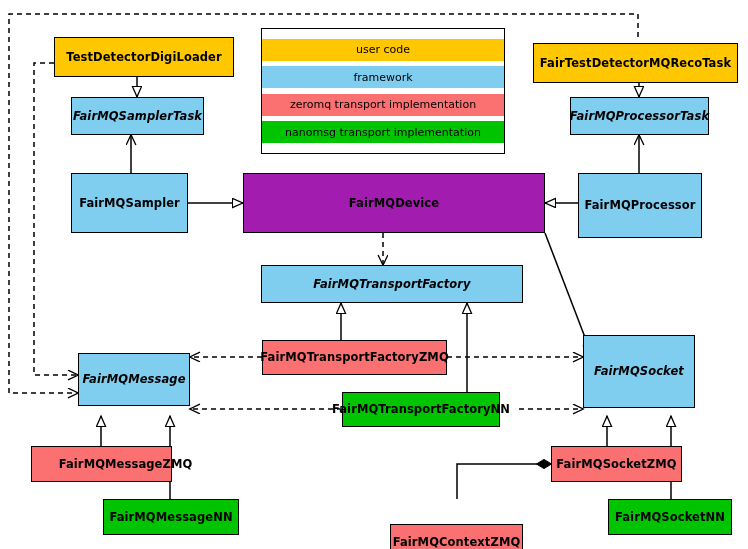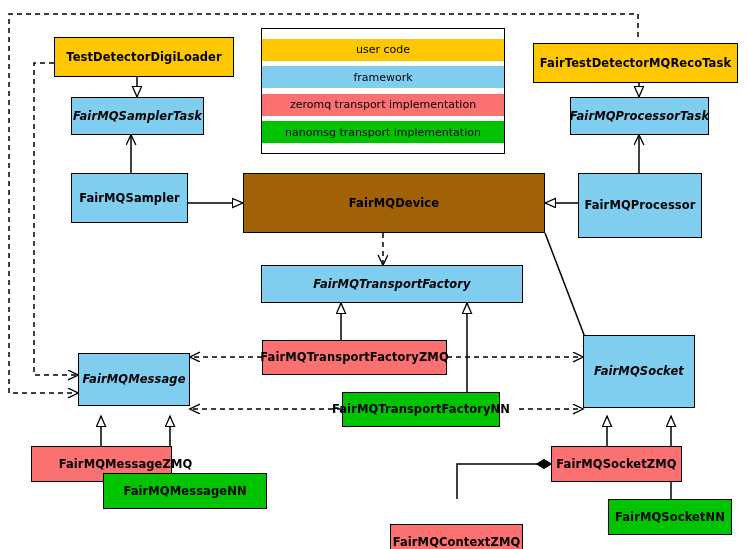--- a/index.html
+++ b/index.html
@@ -134,24 +134,24 @@
       </div>
       <div class="node" style="left: 533px; top: 37px; width: 205px; height: 40px; background: rgb(255, 199, 0); margin-top: 6px;">
         <span>FairTestDetectorMQRecoTask</span>
       </div>
       <div class="node abstract" style="left: 71px; top: 97px; width: 133px; height: 38px; background: rgb(127, 206, 240);">
         <span>FairMQSamplerTask</span>
       </div>
       <div class="node abstract" style="left: 570px; top: 97px; width: 139px; height: 38px; background: rgb(127, 206, 240);">
         <span>FairMQProcessorTask</span>
       </div>
-      <div class="node" style="left: 71px; top: 173px; width: 117px; height: 50px; background: rgb(127, 206, 240);">
+      <div class="node" style="left: 71px; top: 173px; width: 117px; height: 60px; background: rgb(127, 206, 240);">
         <span>FairMQSampler</span>
       </div>
-      <div class="node" style="left: 243px; top: 173px; width: 302px; height: 60px; background: #a16207;">
+      <div class="node" style="left: 243px; top: 173px; width: 302px; height: 60px; background: #a21caf;">
         <span>FairMQDevice</span>
       </div>
       <div class="node" style="left: 578px; top: 173px; width: 124px; height: 65px; background: rgb(127, 206, 240);">
         <span>FairMQProcessor</span>
       </div>
       <div class="node abstract" style="left: 261px; top: 265px; width: 262px; height: 38px; background: rgb(127, 206, 240);">
         <span>FairMQTransportFactory</span>
       </div>
       <div class="node" style="left: 262px; top: 340px; width: 185px; height: 35px; background: rgb(251, 113, 113);">
         <span>FairMQTransportFactoryZMQ</span>
@@ -161,21 +161,21 @@
       </div>
       <div class="node abstract" style="left: 78px; top: 353px; width: 112px; height: 53px; background: rgb(127, 206, 240);">
         <span>FairMQMessage</span>
       </div>
       <div class="node abstract" style="left: 583px; top: 335px; width: 112px; height: 73px; background: rgb(127, 206, 240);">
         <span>FairMQSocket</span>
       </div>
       <div class="node" style="left: 31px; top: 446px; width: 141px; height: 36px; background: rgb(251, 113, 113); padding-left: 48px;">
         <span>FairMQMessageZMQ</span>
       </div>
-      <div class="node" style="left: 103px; top: 473px; width: 164px; height: 36px; background: rgb(0, 196, 0);">
+      <div class="node" style="left: 103px; top: 499px; width: 136px; height: 36px; background: rgb(0, 196, 0);">
         <span>FairMQMessageNN</span>
       </div>
       <div class="node" style="left: 551px; top: 446px; width: 131px; height: 36px; background: rgb(251, 113, 113);">
         <span>FairMQSocketZMQ</span>
       </div>
       <div class="node" style="left: 390px; top: 524px; width: 133px; height: 36px; background: rgb(251, 113, 113);">
         <span>FairMQContextZMQ</span>
       </div>
       <div class="node" style="left: 608px; top: 499px; width: 124px; height: 36px; background: rgb(0, 196, 0);">
         <span>FairMQSocketNN</span>

